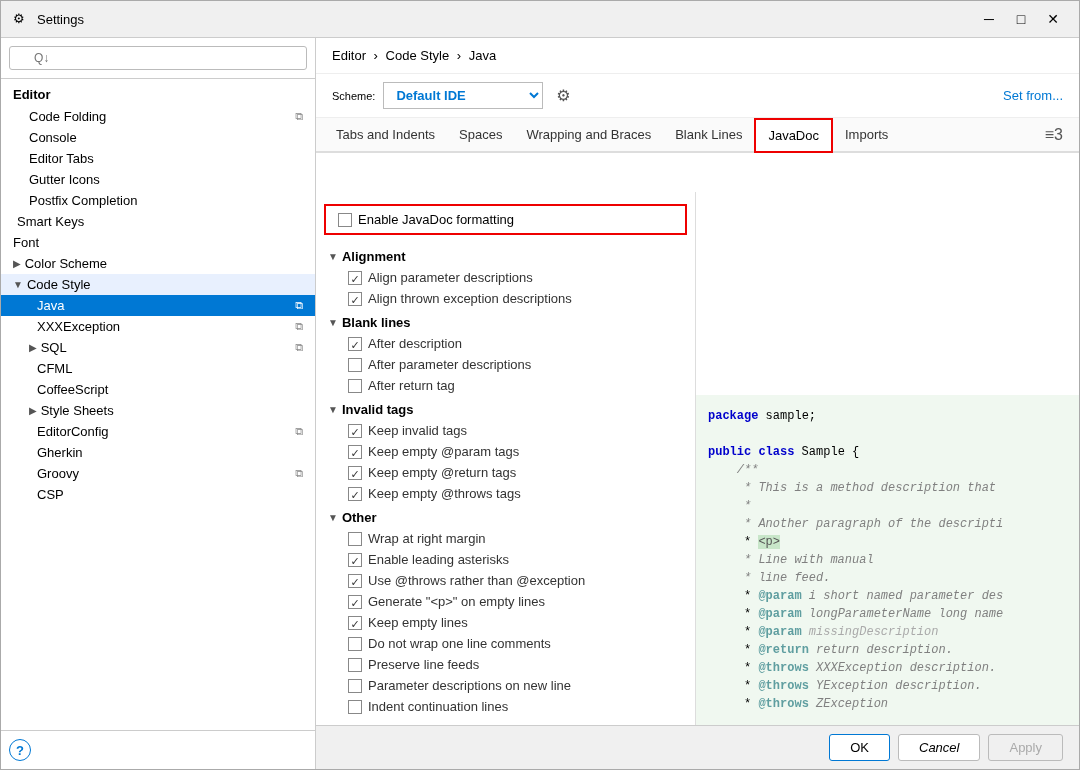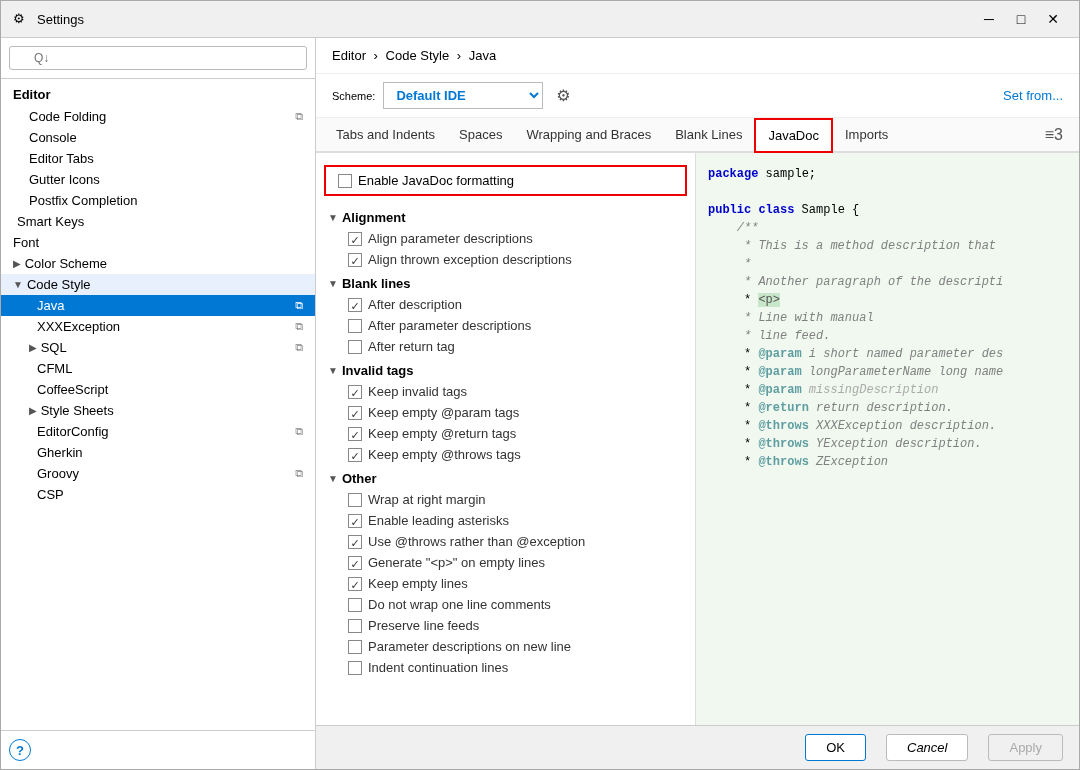--- a/index.html
+++ b/index.html
@@ -43,41 +43,41 @@
     .scheme-label { font-size: 11px; }
     .scheme-select { border: 1px solid #bbb; padding: 4px 24px 4px 8px; font-size: 13px; background: #fff; cursor: pointer; color: #0078d4; font-weight: bold; min-width: 160px; }
     .scheme-gear { width: 24px; height: 24px; border: none; background: transparent; cursor: pointer; font-size: 16px; color: #555; }
     .set-from { margin-left: auto; color: #0078d4; text-decoration: none; font-size: 13px; cursor: pointer; }
 
     .tabs-row { display: flex; border-bottom: 2px solid #ddd; padding: 0 8px; background: #fafafa; align-items: center; }
     .tab { padding: 8px 12px; cursor: pointer; font-size: 13px; border-bottom: 2px solid transparent; margin-bottom: -2px; white-space: nowrap; color: #333; }
     .tab.highlighted { border: 2px solid #e00; color: #000; margin-bottom: -2px; }
     .tab-overflow { margin-left: auto; cursor: pointer; color: #555; font-size: 16px; padding: 4px 8px; }
 
-    .main-area { display: flex; flex: 1; overflow: hidden; }
+    .main-area { display: flex; flex: 1; overflow: hidden; align-items: flex-end; }
 
     
     .options-panel { width: 380px; border-right: 1px solid #ddd; overflow-y: auto; padding: 8px 0; }
 
     .enable-row { display: flex; align-items: center; gap: 6px; padding: 6px 12px; margin-bottom: 4px; border: 2px solid #e00; margin: 4px 8px 8px 8px; }
     .checkbox { width: 14px; height: 14px; border: 1px solid #888; background: #fff; flex-shrink: 0; display: inline-block; cursor: pointer; }
     .checkbox.checked::after { content: '✓'; font-size: 11px; display: block; text-align: center; line-height: 14px; }
 
     .section-header { font-weight: bold; font-size: 13px; padding: 6px 12px 3px 12px; display: flex; align-items: center; gap: 4px; }
     .section-header .arrow { font-size: 10px; color: #555; cursor: pointer; }
     .option-item { display: flex; align-items: center; gap: 6px; padding: 3px 12px 3px 32px; font-size: 13px; color: #333; }
     .option-item .checkbox { }
 
     
     .code-preview { flex: 1; background: #f0f8f0; overflow: auto; padding: 12px; font-family: 'Consolas', 'Courier New', monospace; font-size: 12px; line-height: 1.5; }
     .code-line { white-space: pre; }
     .kw { color: #0000cc; font-weight: bold; }
     .comment { color: #808080; font-style: italic; }
 
-    .bottom-bar { display: flex; justify-content: flex-end; padding: 8px 16px; gap: 20px; border-top: 1px solid #ccc; background: #f0f0f0; }
+    .bottom-bar { display: flex; justify-content: flex-end; padding: 8px 16px; gap: 8px; border-top: 1px solid #ccc; background: #f0f0f0; }
     .btn { padding: 5px 20px; font-size: 13px; cursor: pointer; border-radius: 3px; }
     .btn-ok { background: #fff; border: 1px solid #0078d4; color: #000; }
     .btn-cancel { background: #fff; border: 1px solid #bbb; color: #000; font-style: italic; }
     .btn-apply { background: #f0f0f0; border: 1px solid #bbb; color: #aaa; }
   </style>
 </head>
 <body>
 
 <div class="window">
 

